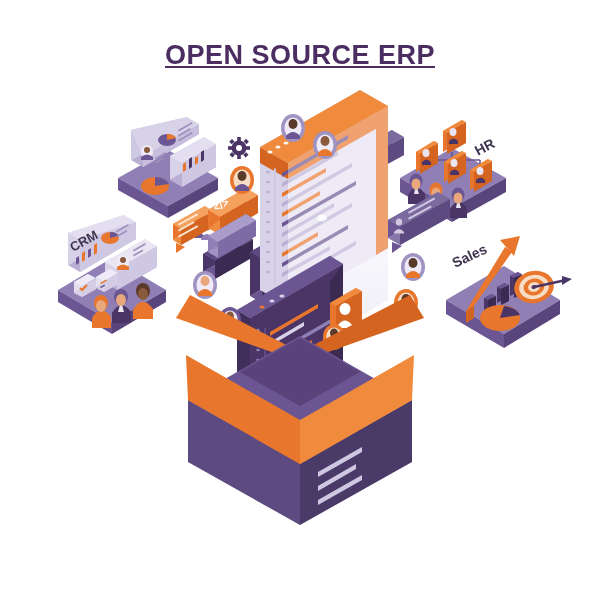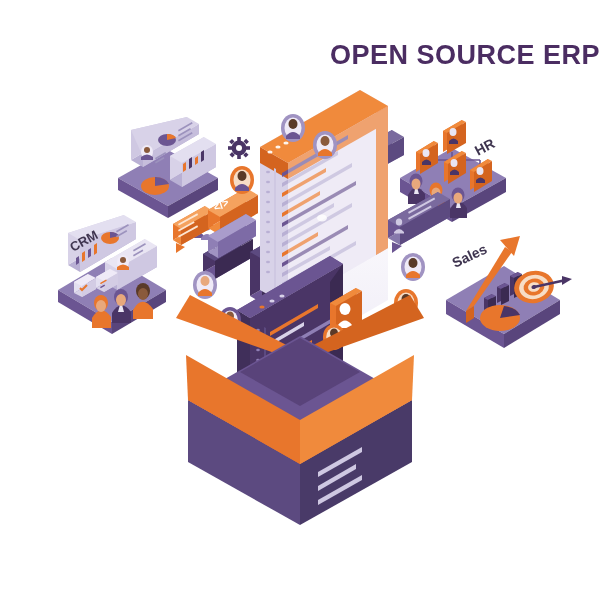--- a/index.html
+++ b/index.html
@@ -1,21 +1,21 @@
 <!DOCTYPE html>
 <html><head>
 <meta charset="utf-8">
 <style>
   html,body{margin:0;padding:0;background:#ffffff;}
   body{width:600px;height:600px;overflow:hidden;font-family:"Liberation Sans",sans-serif;}
   #stage{position:relative;width:600px;height:600px;background:#fff;}
   #title{
-    position:absolute;left:0;top:40px;width:600px;text-align:right;
+    position:absolute;left:0;top:40px;width:600px;text-align:center;
     font-family:"Liberation Sans",sans-serif;font-weight:bold;font-size:27px;
-    letter-spacing:0.5px;color:#4b2d62;
+    letter-spacing:0.5px;color:#4b2d62;text-decoration:underline;
   }
   svg.art{position:absolute;left:0;top:0;width:600px;height:600px;}
   .lbl{font-family:"Liberation Sans",sans-serif;font-weight:bold;fill:#3f3550;}
 </style>
 </head>
 <body>
 
 <div id="stage">
 
   <div id="title">OPEN SOURCE ERP</div>

